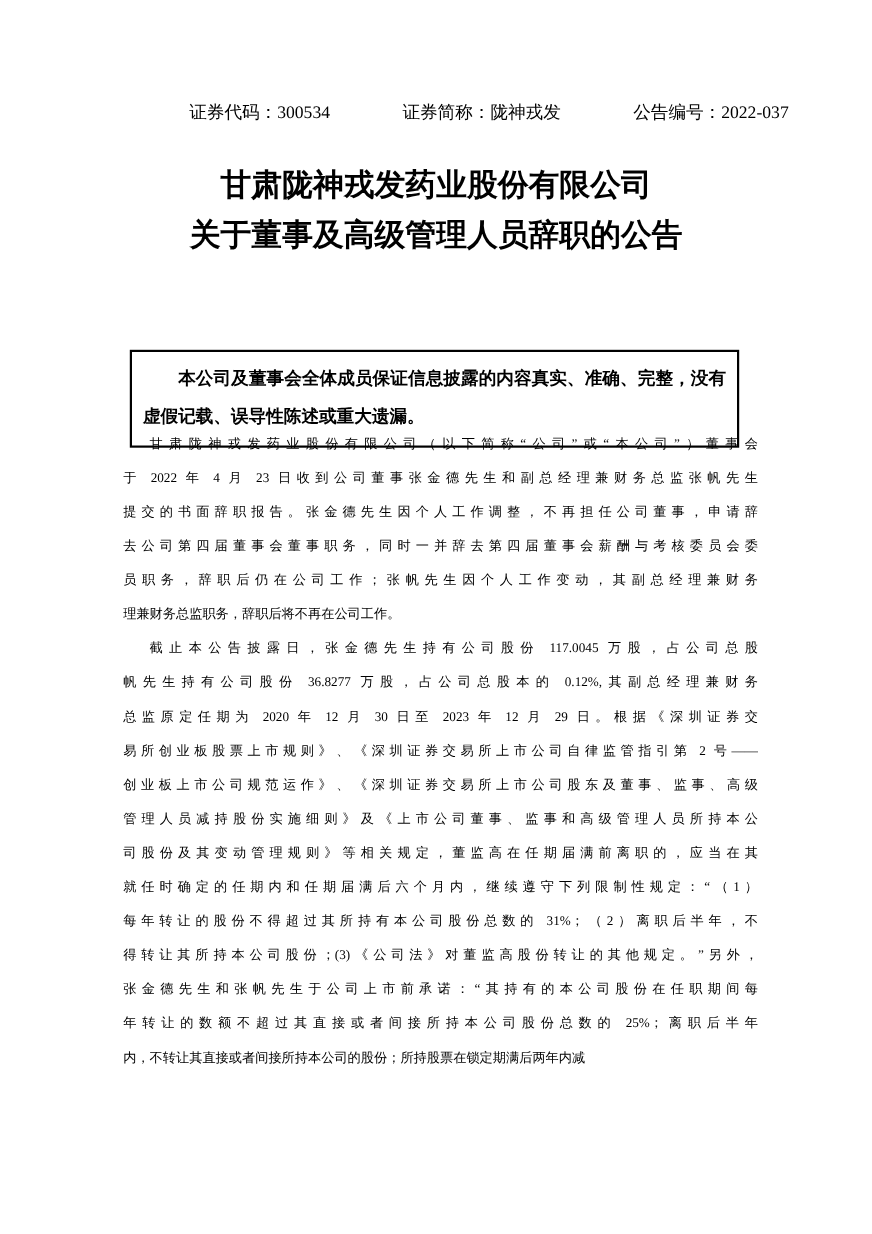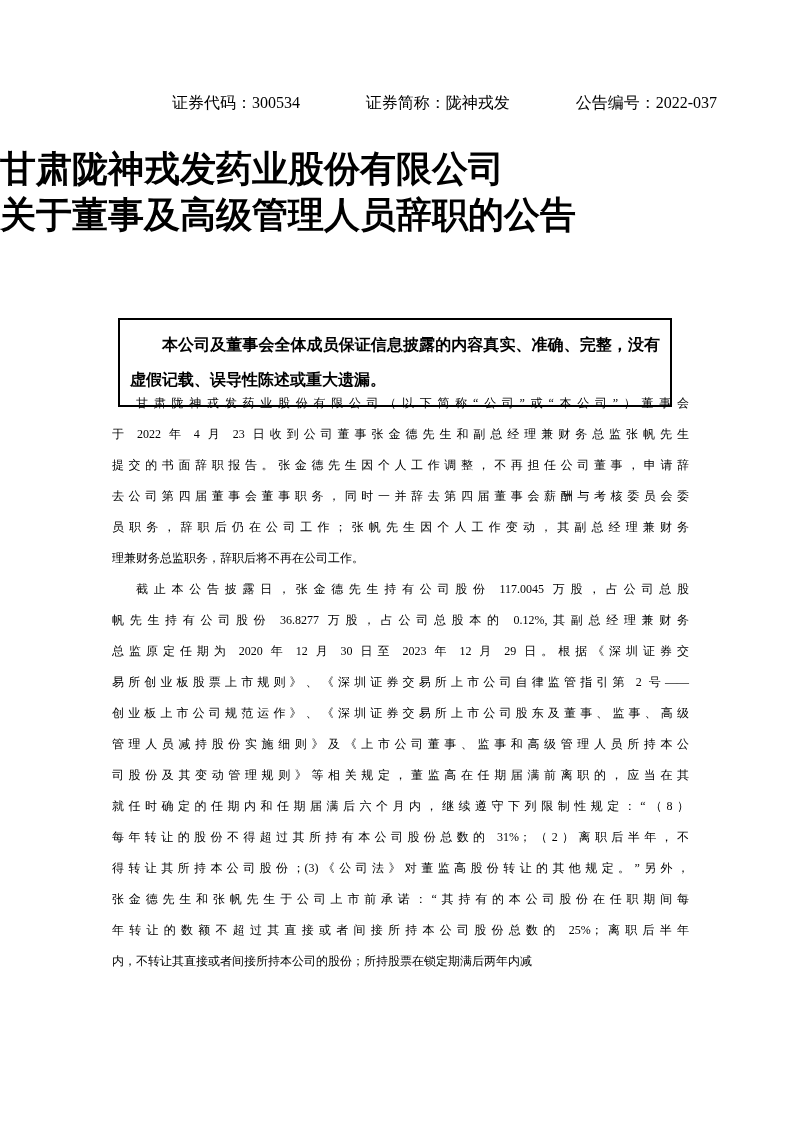--- a/index.html
+++ b/index.html
@@ -28,21 +28,22 @@
     line-height: 20px;
     white-space: nowrap;
     margin-left: 48px;
   }
   
   .doc-title {
     position: absolute;
     top: 146px;
     left: 0;
     width: 793px;
-    font-size: 36px;
+    text-align: center;
+    font-size: 28px;
     font-weight: bold;
     line-height: 46px;
   }
   
   .disclaimer-box {
     position: absolute;
     top: 280px;
     left: 118px;
     width: 554px;
     box-sizing: border-box;
@@ -109,21 +110,21 @@
         <div class="line last">理兼财务总监职务，辞职后将不再在公司工作。</div>
       </div>
       <div class="para">
         <div class="line indent">截止本公告披露日，张金德先生持有公司股份 117.0045 万股，占公司总股</div>
         <div class="line">帆先生持有公司股份 36.8277 万股，占公司总股本的 0.12%,其副总经理兼财务</div>
         <div class="line">总监原定任期为 2020 年 12 月 30 日至 2023 年 12 月 29 日。根据《深圳证券交</div>
         <div class="line">易所创业板股票上市规则》、《深圳证券交易所上市公司自律监管指引第 2 号——</div>
         <div class="line">创业板上市公司规范运作》、《深圳证券交易所上市公司股东及董事、监事、高级</div>
         <div class="line">管理人员减持股份实施细则》及《上市公司董事、监事和高级管理人员所持本公</div>
         <div class="line">司股份及其变动管理规则》等相关规定，董监高在任期届满前离职的，应当在其</div>
-        <div class="line">就任时确定的任期内和任期届满后六个月内，继续遵守下列限制性规定：“（8）</div>
+        <div class="line">就任时确定的任期内和任期届满后六个月内，继续遵守下列限制性规定：“（1）</div>
         <div class="line">每年转让的股份不得超过其所持有本公司股份总数的 31%；（2）离职后半年，不</div>
         <div class="line">得转让其所持本公司股份；(3)《公司法》对董监高股份转让的其他规定。”另外，</div>
         <div class="line">张金德先生和张帆先生于公司上市前承诺：“其持有的本公司股份在任职期间每</div>
         <div class="line">年转让的数额不超过其直接或者间接所持本公司股份总数的 25%；离职后半年</div>
         <div class="line last">内，不转让其直接或者间接所持本公司的股份；所持股票在锁定期满后两年内减</div>
       </div>
     </div>
 
 </div>
 

